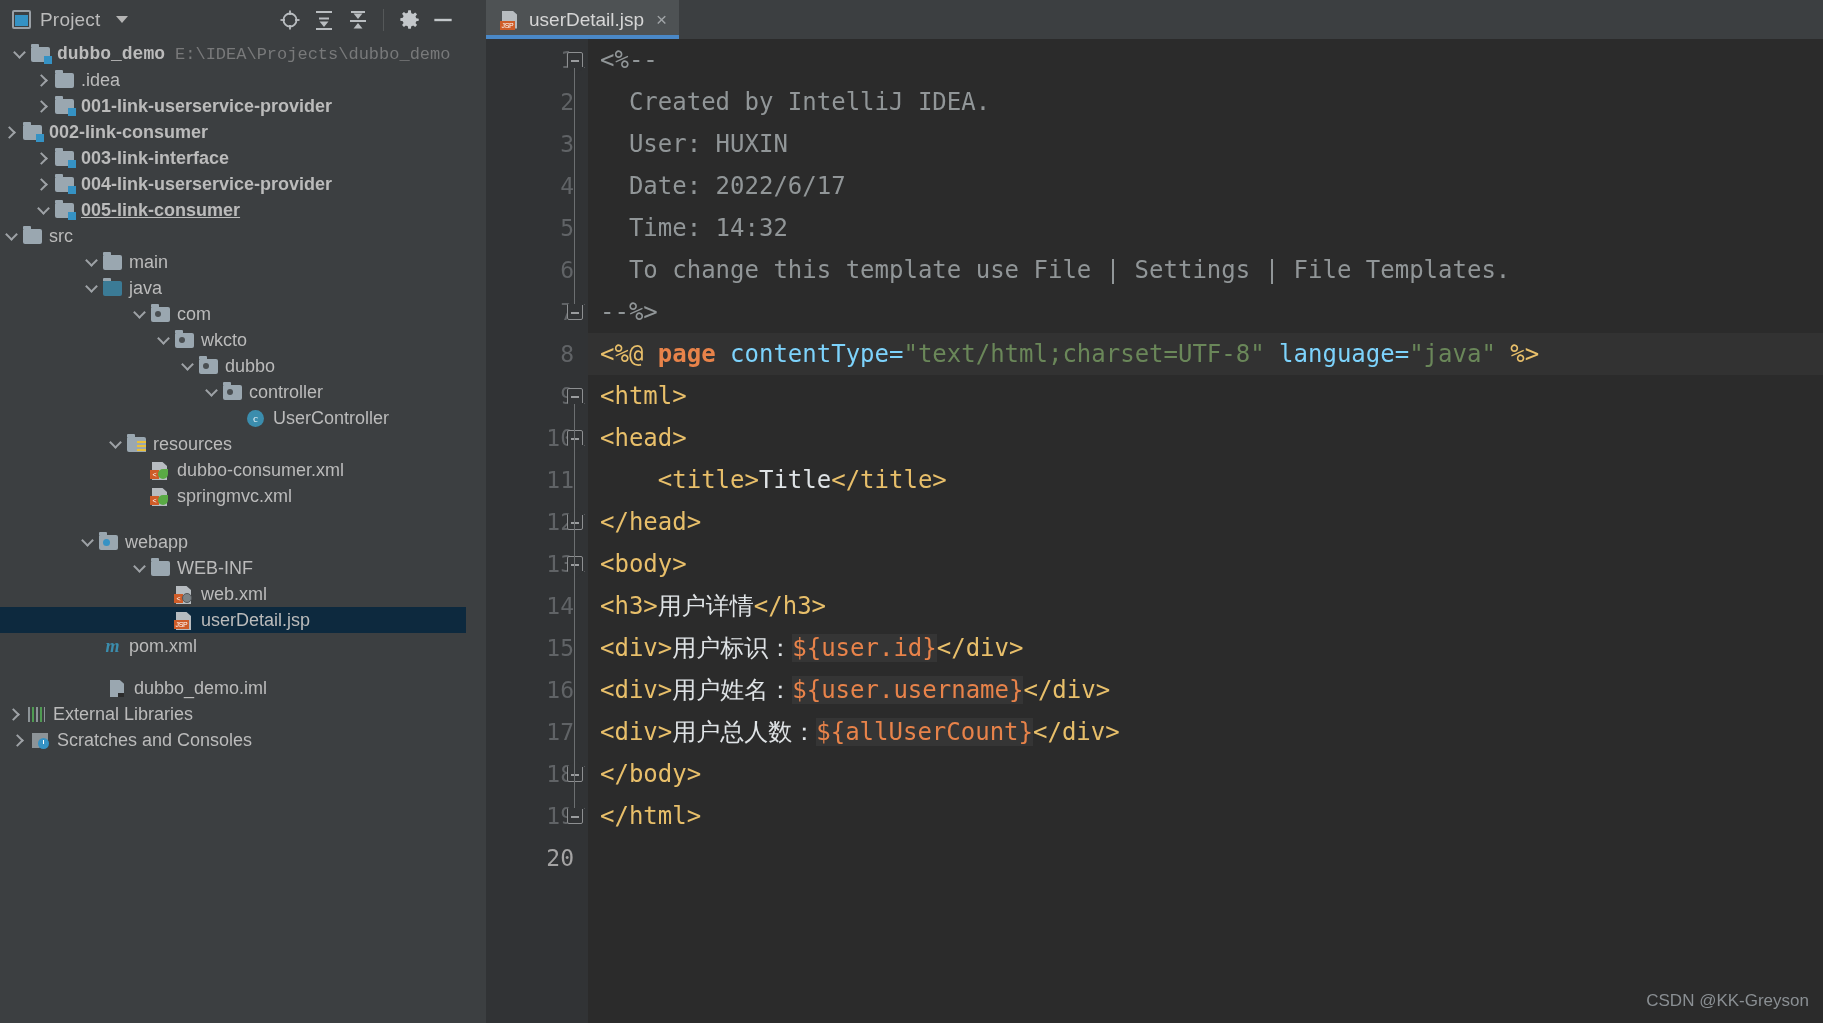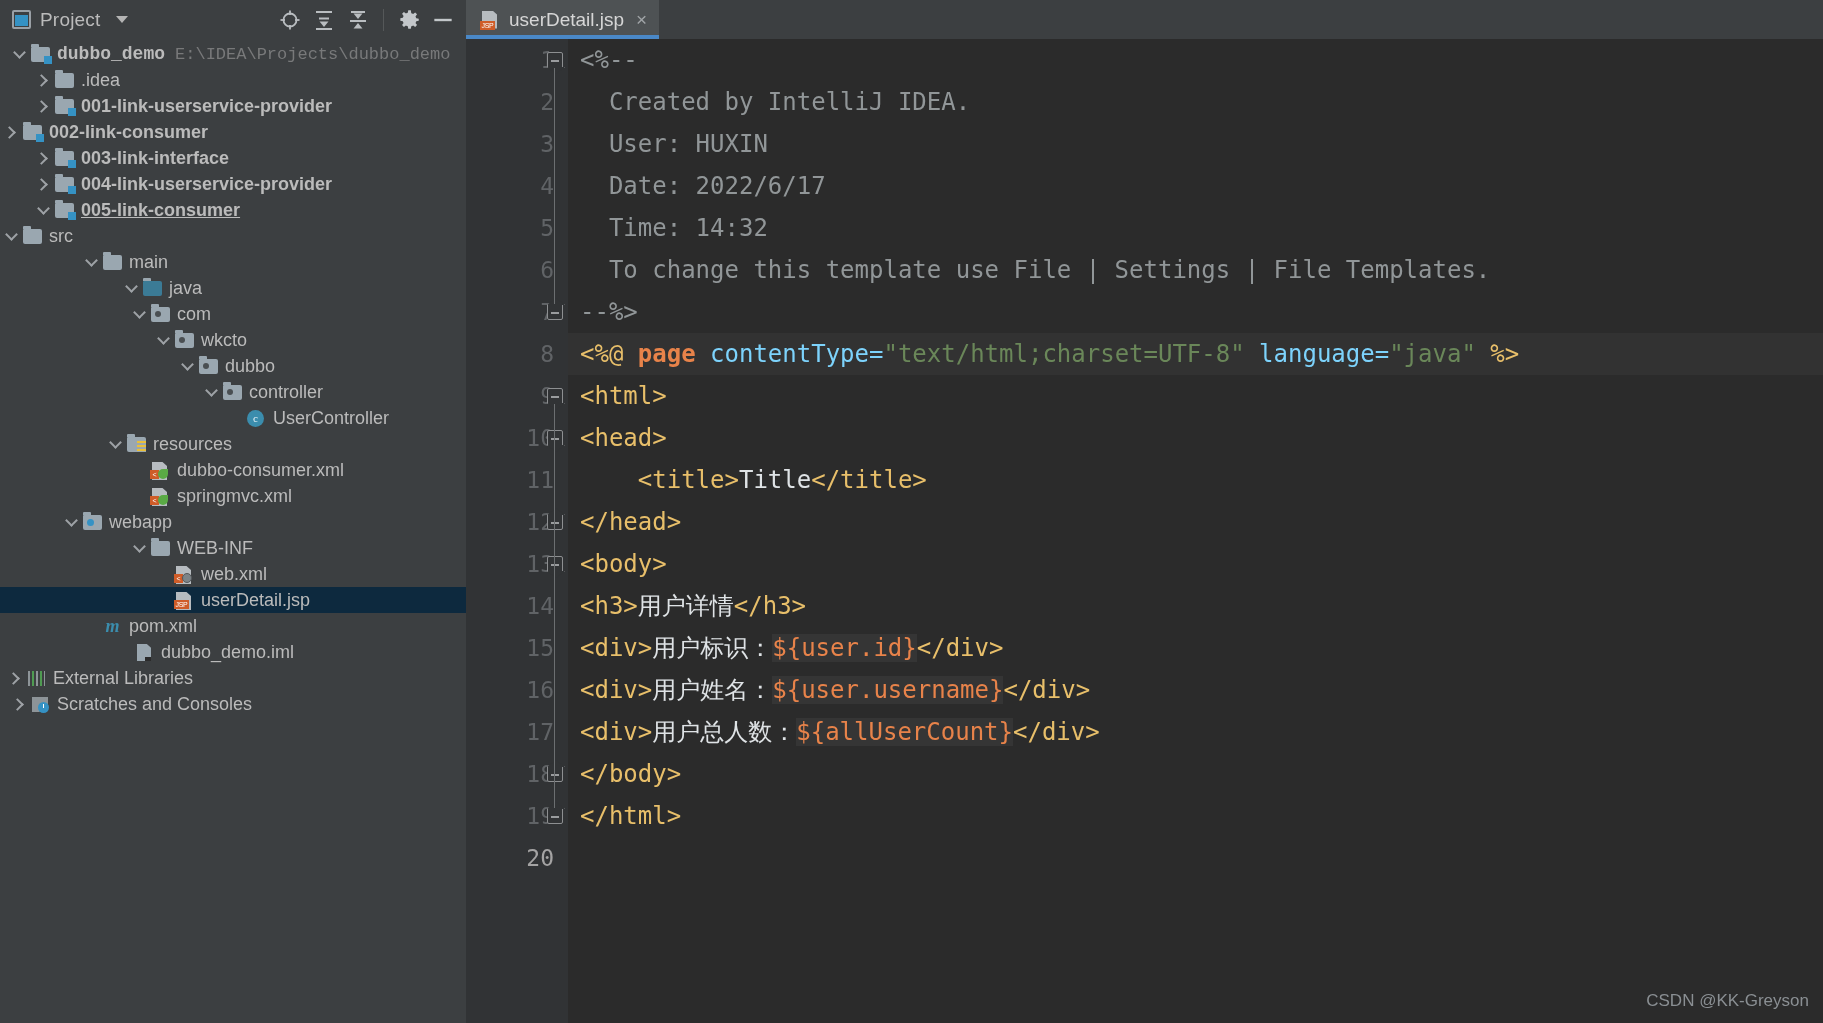--- a/index.html
+++ b/index.html
@@ -9,20 +9,21 @@
     overflow: hidden;
     background: #3c3f41;
     font-family: "Liberation Sans", sans-serif;
   }
   #app {
     position: relative;
     width: 1823px; height: 1023px;
     display: flex;
     flex-direction: row;
     background: #3c3f41;
+    gap: 20px;
   }
 
   
   #project-panel {
     width: 466px;
     height: 1023px;
     background: #3c3f41;
     display: flex;
     flex-direction: column;
     flex: 0 0 466px;
@@ -564,21 +565,21 @@
         </div>
         <div class="tree-row" style="padding-left: 80px;">
           <span class="tw">
             <i class="chev down"></i>
           </span>
           <span class="ti">
             <span class="ico-folder"></span>
           </span>
           <span class="tlabel">main</span>
         </div>
-        <div class="tree-row" style="padding-left: 80px; margin-left: 40px;">
+        <div class="tree-row" style="padding-left: 80px;">
           <span class="tw">
             <i class="chev down"></i>
           </span>
           <span class="ti">
             <span class="ico-folder src"></span>
           </span>
           <span class="tlabel">java</span>
         </div>
         <div class="tree-row" style="padding-left: 128px;">
           <span class="tw">
@@ -643,21 +644,21 @@
         </div>
         <div class="tree-row" style="padding-left: 128px;">
           <span class="tw empty"></span>
           <span class="ti">
             <span class="ico-file"></span>
             <span class="ico-badge xmlmark">&lt;</span>
             <span class="leaf-dot"></span>
           </span>
           <span class="tlabel">springmvc.xml</span>
         </div>
-        <div class="tree-row" style="padding-left: 60px;">
+        <div class="tree-row" style="padding-left: 76px; margin-top: 20px;">
           <span class="tw">
             <i class="chev down"></i>
           </span>
           <span class="ti">
             <span class="ico-folder webapp"></span>
           </span>
           <span class="tlabel">webapp</span>
         </div>
         <div class="tree-row" style="padding-left: 128px;">
           <span class="tw">
@@ -685,21 +686,21 @@
           </span>
           <span class="tlabel">userDetail.jsp</span>
         </div>
         <div class="tree-row" style="padding-left: 80px;">
           <span class="tw empty"></span>
           <span class="ti">
             <span class="ico-maven">m</span>
           </span>
           <span class="tlabel">pom.xml</span>
         </div>
-        <div class="tree-row" style="padding-left: 112px;">
+        <div class="tree-row" style="padding-left: 85px; margin-top: 16px;">
           <span class="tw empty"></span>
           <span class="ti">
             <span class="ico-iml"></span>
           </span>
           <span class="tlabel">dubbo_demo.iml</span>
         </div>
         <div class="tree-row" style="padding-left: 4px;">
           <span class="tw">
             <i class="chev right"></i>
           </span>

